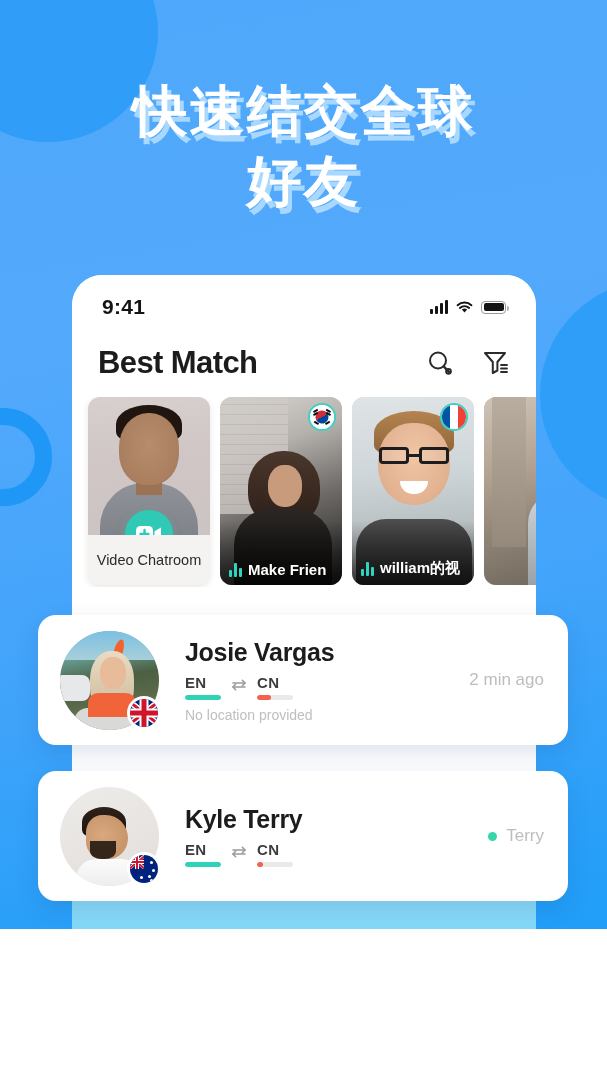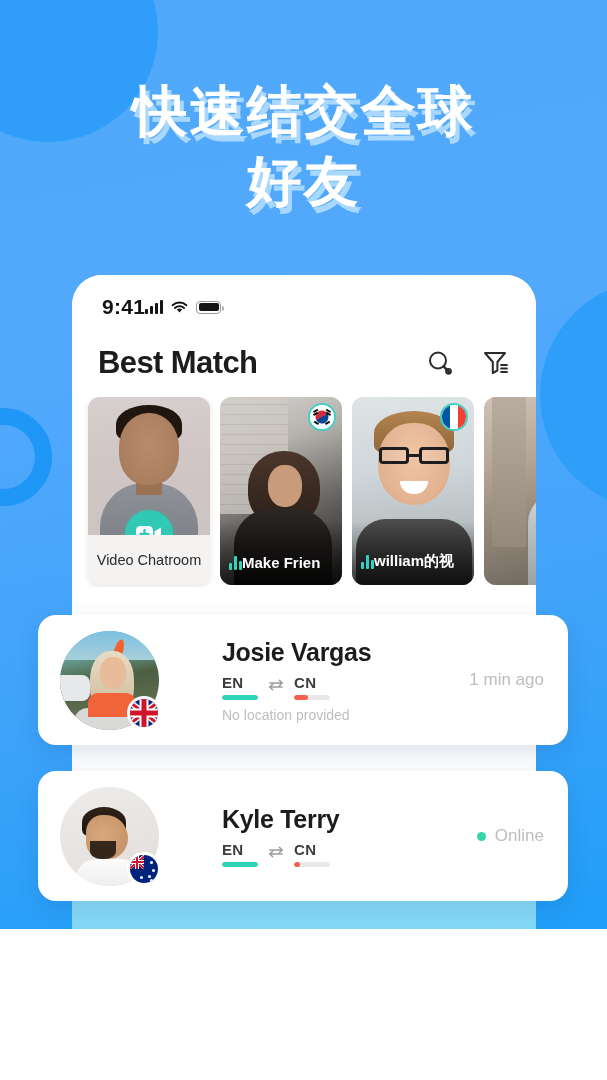--- a/index.html
+++ b/index.html
@@ -65,21 +65,21 @@
     border-radius: 30px 30px 0 0;
   }
   #phone-grad {
     position: absolute; left: 0; top: 618px; width: 464px; height: 462px;
     background: linear-gradient(180deg, #8fdcf8 0%, #46c3f3 48%, #31b7f0 100%);
   }
 
   
   #statusbar {
     position: absolute; left: 0; top: 16px; width: 464px; height: 32px;
-    display: flex; align-items: center; justify-content: flex-start;
+    display: flex; align-items: center; justify-content: space-between;
     padding: 0 30px;
   }
   #clock { font-size: 21px; font-weight: bold; color: #141414; letter-spacing: 0.3px; }
   #status-icons { display: flex; align-items: center; gap: 7px; }
   .bars { display: flex; align-items: flex-end; gap: 2px; height: 14px; }
   .bars i { display:block; width: 3px; background: #141414; border-radius: 1px; }
   .bars i:nth-child(1){ height: 5px; }
   .bars i:nth-child(2){ height: 8px; }
   .bars i:nth-child(3){ height: 11px; }
   .bars i:nth-child(4){ height: 14px; }
@@ -164,22 +164,22 @@
   #ph4 .col { position:absolute; left:8px; top:0; width:34px; height:150px;
     background: linear-gradient(180deg,#b9ada0,#95897c); }
   #ph4 .per { position:absolute; left:44px; top:96px; width:80px; height:92px;
     background: linear-gradient(180deg,#cfd5d8,#9aa2a7); border-radius: 30px 30px 0 0; }
 
   .ccard .scrim {
     position:absolute; left:0; bottom:0; width:100%; height:64px;
     background: linear-gradient(180deg, rgba(0,0,0,0) 0%, rgba(0,0,0,.62) 100%);
   }
   .ccard-label {
-    position: absolute; left: 9px; bottom: 14px; right: 4px;
-    display: flex; align-items: center; 
+    position: absolute; left: 9px; bottom: 7px; right: 4px;
+    display: flex; align-items: center; gap: 6px;
     color: #ffffff; font-size: 15px; font-weight: bold;
     white-space: nowrap; overflow: hidden;
   }
   .wave { display:flex; align-items:flex-end; gap:2px; height: 14px; flex: 0 0 auto; }
   .wave i { display:block; width:3px; background:#2fd4c0; border-radius:1px; }
   .wave i:nth-child(1){ height:7px; }
   .wave i:nth-child(2){ height:14px; }
   .wave i:nth-child(3){ height:9px; }
 
   .flag-badge {
@@ -242,21 +242,20 @@
     display:flex; align-items:center; justify-content:center;
   }
 
   
   .lcard {
     position:absolute; left:38px; width:530px; height:130px;
     background:#ffffff; border-radius:18px;
     box-shadow: 0 8px 22px rgba(20,70,130,.15);
     display:flex; align-items:center;
     padding: 0 24px 0 22px;
-    gap: 37px;
   }
   #lcard-1 { top: 615px; }
   #lcard-2 { top: 771px; }
 
   .avatar-wrap { position:relative; width:99px; height:99px; flex:0 0 99px; }
   .avatar {
     width:99px; height:99px; border-radius:50%; overflow:hidden; position:relative;
     background:#e8e8e8;
   }
   
@@ -489,21 +488,21 @@
         <div class="langitem">
           <div class="langcode">CN</div>
           <div class="langbar">
               <i style="width:38%;background:#f4614d"></i>
             </div>
         </div>
       </div>
       <div class="lloc">No location provided</div>
     </div>
     <div class="lright">
-      <span>1 min ago</span>
+      <span>2 min ago</span>
     </div>
   </div>
 
   <div class="lcard" id="lcard-2">
     <div class="avatar-wrap">
       <div class="avatar" id="av2">
         <div class="shirt2"></div>
           <div class="hair2"></div>
           <div class="face2"></div>
           <div class="beard"></div>
@@ -546,17 +545,17 @@
         <div class="langitem">
           <div class="langcode">CN</div>
           <div class="langbar">
               <i style="width:16%;background:#f4614d"></i>
             </div>
         </div>
       </div>
     </div>
     <div class="lright">
       <span class="dot-online"></span>
-      <span>Online</span>
+      <span>Terry</span>
     </div>
   </div>
 
 </div>
 
 </body></html>

